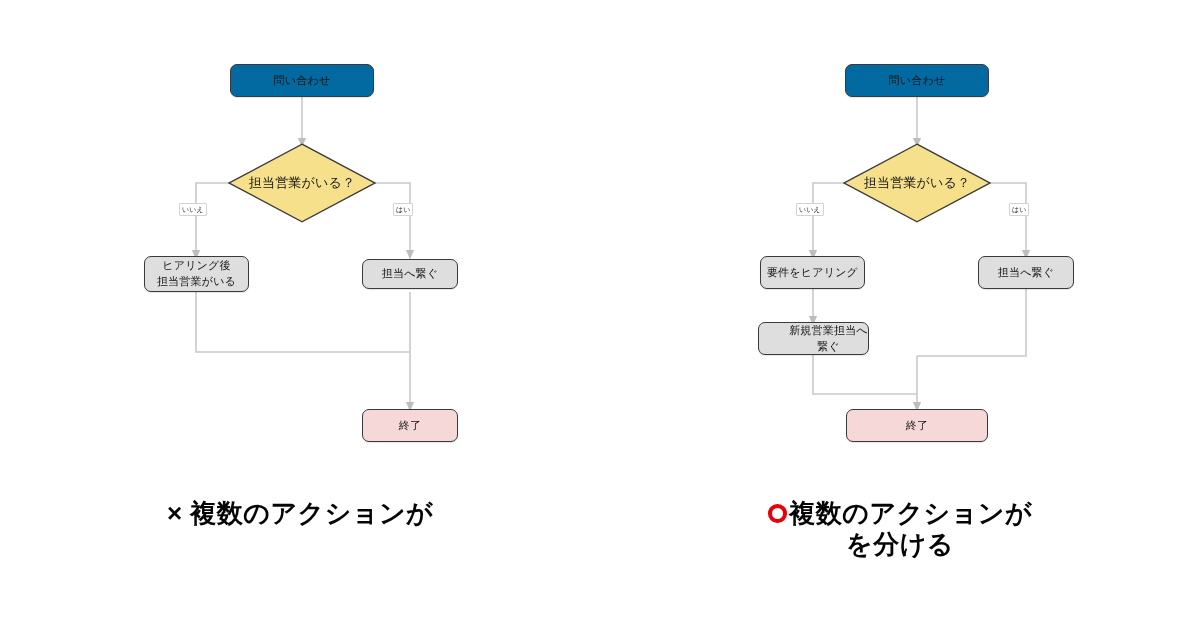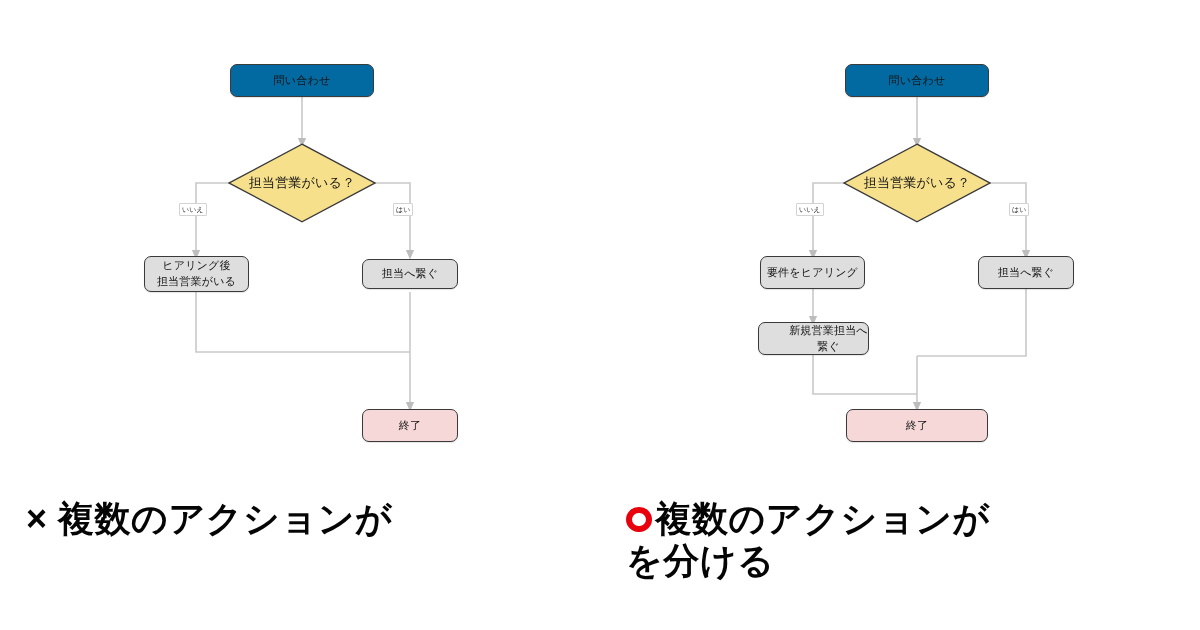--- a/index.html
+++ b/index.html
@@ -94,21 +94,22 @@
     white-space: nowrap;
     border-radius: 1px;
   }
 
   
   .caption {
     position: absolute;
     left: 0;
     top: 495;
     width: 600px;
-    font-size: 36px;
+    text-align: center;
+    font-size: 26px;
     font-weight: bold;
     line-height: 1.18;
     letter-spacing: .5px;
     color: #050505;
   }
   .caption-text {
     display: block;
     padding: 0 26px;
   }
   .mark-x {

